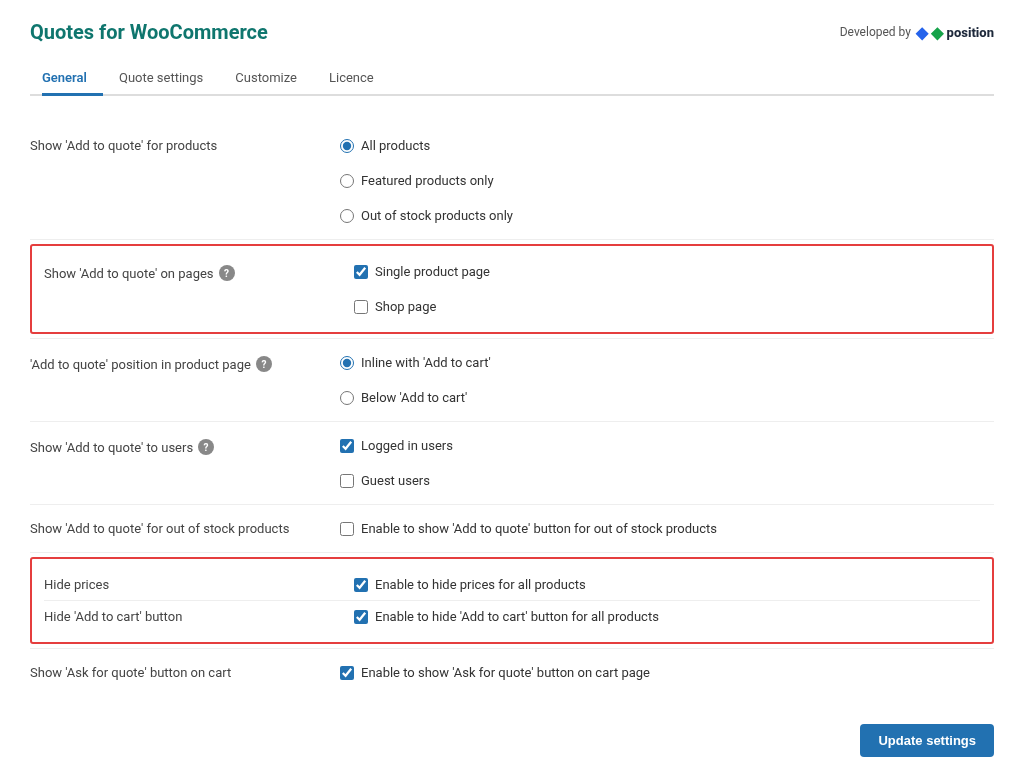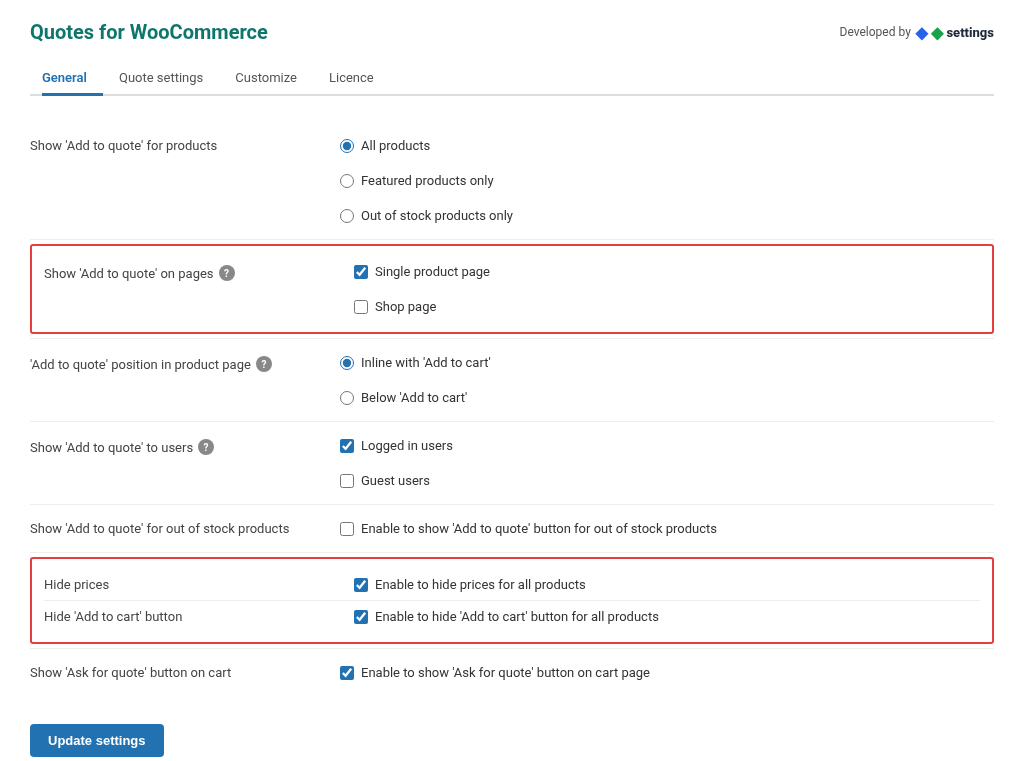--- a/index.html
+++ b/index.html
@@ -136,21 +136,21 @@
       padding: 12px 12px;
       margin: 4px 0;
     }
     .highlight-box .setting-row {
       padding: 6px 0;
     }
 
     
     .update-btn-row {
       display: flex;
-      justify-content: flex-start;
+      justify-content: flex-end;
       margin-top: 30px;
     }
     .update-btn {
       background: #2271b1;
       color: #fff;
       border: none;
       padding: 9px 18px;
       font-size: 13px;
       font-weight: 600;
       border-radius: 4px;
@@ -168,21 +168,21 @@
 
 <div class="page-wrap">
 
   <div class="top-header">
     <div class="app-title">Quotes for WooCommerce</div>
     <div class="dev-badge">
       <span>Developed by</span>
       <span class="webtoffee-logo">
         <span class="logo-dot-blue">◆</span>
         <span class="logo-dot-green">◆</span>
-        <span class="logo-text">settings</span>
+        <span class="logo-text">position</span>
       </span>
     </div>
   </div>
 
   <div class="tabs">
     <a class="tab active">General</a>
     <a class="tab">Quote settings</a>
     <a class="tab">Customize</a>
     <a class="tab">Licence</a>
   </div>

